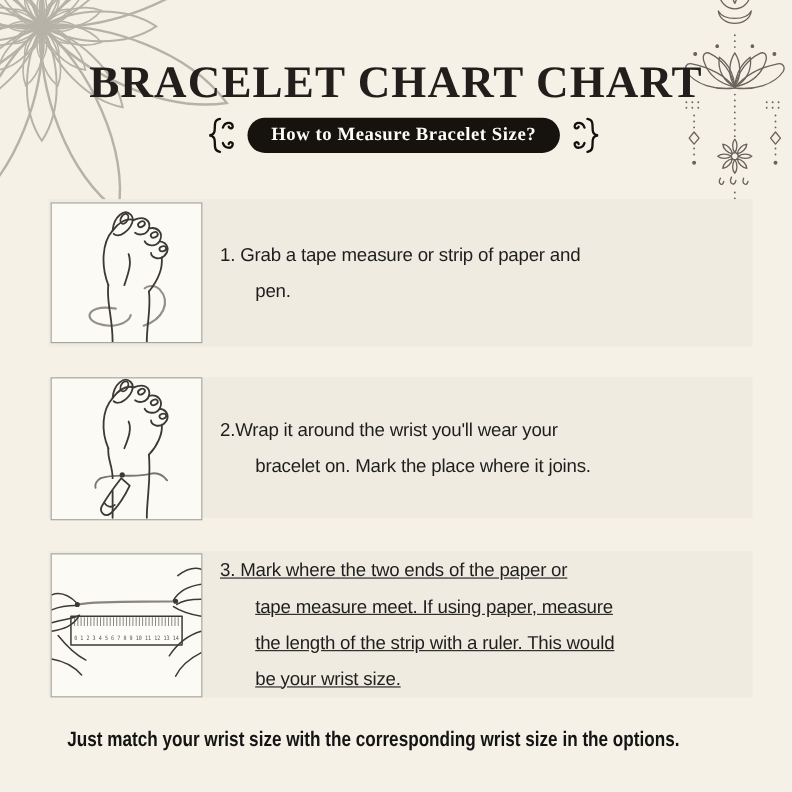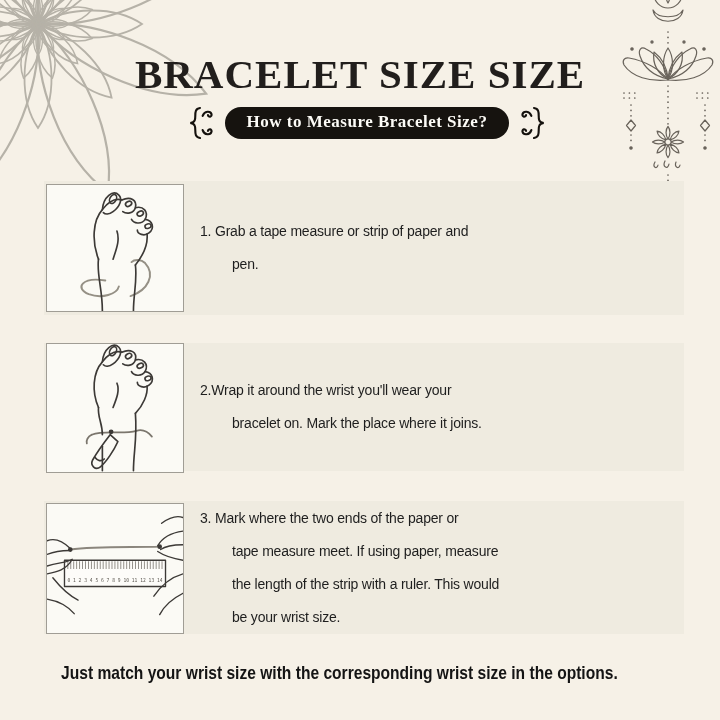--- a/index.html
+++ b/index.html
@@ -26,33 +26,33 @@
   }
   .flourish{display:block;}
   
   .steps{margin-top:40px;}
   .step-row{
     position:relative;margin:0 0 28px 44px;width:640px;
     background:#efebe0;display:flex;align-items:center;
   }
   .step-row.r1{height:134px;}
   .step-row.r2{height:128px;margin-bottom:30px;align-items:flex-end;}
-  .step-row.r3{height:133px;}
+  .step-row.r3{height:133px;text-decoration:underline;}
   .illus-box{
     flex:none;width:138px;height:128px;box-sizing:border-box;
     background:#fbfaf5;border:1.5px solid #a09d95;
     margin-left:2px;align-self:flex-start;margin-top:2px;
   }
   .r1 .illus-box{margin-top:3px;}
   .r2 .illus-box{height:130px;margin-top:0;}
   .r3 .illus-box{height:131px;margin-top:2px;}
   .illus-box svg{display:block;width:100%;height:100%;}
   .step-text{
     width:505px;margin-left:16px;align-self:center;
-    font-size:14px;line-height:33px;letter-spacing:-0.2px;color:#1e1e1e;
+    font-size:17px;line-height:33px;letter-spacing:-0.2px;color:#1e1e1e;
     white-space:pre-line;padding-left:32px;text-indent:-32px;
   }
   
   .footer{margin-top:22px;display:flex;}
   .footer-note{
     flex:none;font-size:19px;font-weight:700;color:#141414;white-space:nowrap;
     transform:scaleX(0.82);transform-origin:center;
   }
   
   .ink{stroke:#3c3936;fill:none;stroke-width:1.7;stroke-linecap:round;stroke-linejoin:round;}
@@ -167,21 +167,21 @@
     </g>
     <path d="M47,170 C44,175 49,178 50,173"></path>
     <path d="M57,169 C54,175 60,178 61,172"></path>
     <path d="M68,170 C66,175 71,178 72,173"></path>
     <line class="dots" x1="60" y1="183" x2="60" y2="205"></line>
     <circle cx="60" cy="209" r="1.3" fill="#69635b"></circle>
   </g>
 </svg>
 
 <div class="header">
-  <h1 class="page-title">BRACELET SIZE SIZE</h1>
+  <h1 class="page-title">BRACELET CHART CHART</h1>
   <div class="badge-row">
     <svg class="flourish" width="30" height="36" viewBox="0 0 34 40">
       <g stroke="#14110d" stroke-width="2.4" fill="none" stroke-linecap="round">
         <path d="M17,3 C9,4 13,13 11,17 C10,19.5 6,20 6,20 C6,20 10,20.5 11,23 C13,27 9,36 17,37"></path>
         <path d="M20,12 C22,6 29,6 30,10 C31,13 26.5,14 26,11"></path>
         <path d="M20,28 C22,34 29,34 30,30 C31,27 26.5,26 26,29"></path>
       </g>
     </svg>
     <div class="badge">How to Measure Bracelet Size?</div>
     <svg class="flourish" width="30" height="36" viewBox="0 0 34 40">

